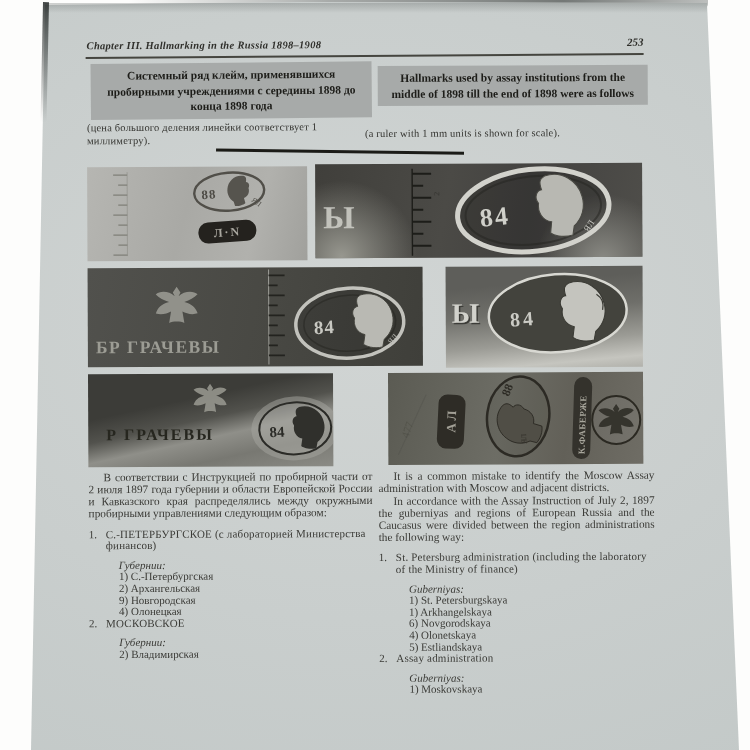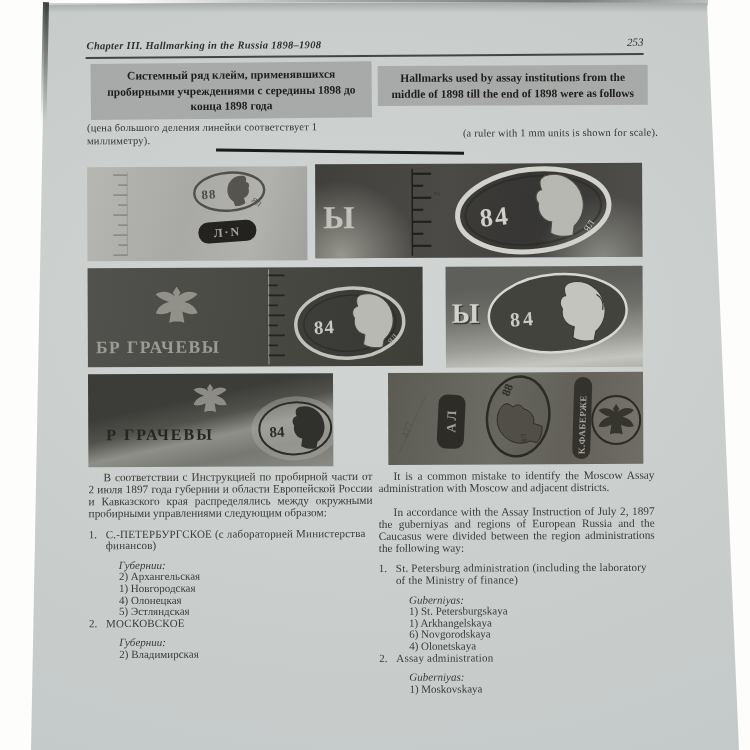--- a/index.html
+++ b/index.html
@@ -14,31 +14,31 @@
   .page-top-shade{position:absolute;left:45px;top:3px;width:662px;height:10px;
     background:linear-gradient(to bottom,rgba(90,95,93,.30),rgba(90,95,93,0));}
   .edge-shadow-left{position:absolute;left:43px;top:2px;width:6px;height:120px;
     background:linear-gradient(to bottom,rgba(38,43,42,.85),rgba(38,43,42,0));
     transform:rotate(1.2deg);transform-origin:top left;}
   .content{position:absolute;inset:0;transform:rotate(-0.25deg);transform-origin:50% 50%;color:#3a3a36;}
 
   .chapter{position:absolute;left:88px;top:39px;font-size:10.5px;font-weight:bold;font-style:italic;
     color:#30302c;letter-spacing:.3px;}
   .pageno{position:absolute;left:610px;top:37px;width:35px;text-align:right;font-size:11px;
-    font-weight:normal;font-style:italic;color:#30302c;}
+    font-weight:bold;font-style:italic;color:#30302c;}
   .header-rule{position:absolute;left:87px;top:55px;width:558px;height:2px;background:#45453f;
     transform:rotate(-0.15deg);}
 
   .graybox{position:absolute;background:#a7aaa9;color:#1d1d19;font-weight:bold;text-align:center;
     font-size:11.5px;line-height:15.5px;padding:5px 6px 4px;}
   .box-ru{left:92px;top:62px;width:269px;transform:rotate(-0.3deg);}
   .box-en{left:379px;top:66px;width:258px;}
   .scalenote{position:absolute;font-size:10.5px;line-height:12.5px;color:#33332f;letter-spacing:.2px;}
   .note-ru{left:88px;top:121px;width:292px;}
-  .note-en{left:379px;top:128px;width:280px;text-align:right;}
+  .note-en{left:366px;top:128px;width:280px;}
   .divider{position:absolute;left:217px;top:150px;width:248px;height:3px;background:#1b1b17;
     transform:rotate(1deg);}
 
   .photo{position:absolute;overflow:hidden;}
   .photo svg{display:block;width:100%;height:100%;}
   .p1a{left:88px;top:166px;width:220px;height:94px;
     background:linear-gradient(105deg,#b6b6b2,#a9a9a5 45%,#b1b1ad 75%,#a0a09c);}
   .p1b{left:316px;top:164px;width:327px;height:94px;
     background:radial-gradient(circle at 8% 98%,#97978f 0,rgba(0,0,0,0) 24%),
                radial-gradient(circle at 88% 104%,#8b8b85 0,rgba(0,0,0,0) 22%),
@@ -49,21 +49,21 @@
     background:linear-gradient(175deg,#5e5e5a 20%,#6f6f6a 45%,#9b9b95 72%,#c5c5bf 90%,#b1b1ab);}
   .p3a{left:88px;top:373px;width:245px;height:93px;
     background:linear-gradient(168deg,#3c3c38 32%,#52524d 48%,#8f8f89 62%,#787872 78%,#8b8b85);}
   .p3b{left:388px;top:373px;width:255px;height:92px;
     background:linear-gradient(100deg,#5b5b53,#6d6d65 45%,#626058 70%,#6f6d65);}
 
   .col{position:absolute;top:471px;font-size:11.3px;line-height:11.9px;text-align:justify;color:#3b3b37;}
   .col-left{left:88px;width:284px;}
   .col-right{left:378px;width:276px;}
   .para{margin:0;text-indent:15px;}
-  .gap{margin-top:12px;}
+  .gap{margin-top:1px;}
   .hlist{margin-top:9px;font-size:11px;line-height:11.6px;text-align:left;}
   .li{display:flex;}
   .li-num{width:17px;flex:none;}
   .li-body{flex:1;}
   .li-title{letter-spacing:.2px;}
   .li-label{font-style:italic;padding-left:13px;margin-top:8px;}
   .li-sub{padding-left:13px;}
 
   .ph-serif{font-family:"Liberation Serif","DejaVu Serif",serif;}
 </style>
@@ -226,24 +226,24 @@
     </div>
 
     <div class="col col-left">
       <p class="para">В соответствии с Инструкцией по пробирной части от 2 июля 1897 года губернии и области Европейской России и Кавказского края распределялись между окружными пробирными управлениями следующим образом:</p>
       <div class="hlist">
         <div class="li">
           <span class="li-num">1.</span>
           <div class="li-body">
             <div class="li-title">С.-ПЕТЕРБУРГСКОЕ (с лабораторией Министерства финансов)</div>
             <div class="li-label">Губернии:</div>
+            <div class="li-sub">1)  С.-Петербургская</div>
             <div class="li-sub">2)  Архангельская</div>
-            <div class="li-sub">1)  Новгородская</div>
+            <div class="li-sub">9)  Новгородская</div>
             <div class="li-sub">4)  Олонецкая</div>
-            <div class="li-sub">5)  Эстляндская</div>
           </div>
         </div>
         <div class="li">
           <span class="li-num">2.</span>
           <div class="li-body">
             <div class="li-title">МОСКОВСКОЕ</div>
             <div class="li-label">Губернии:</div>
             <div class="li-sub">2)  Владимирская</div>
           </div>
         </div>
@@ -256,20 +256,21 @@
       <div class="hlist">
         <div class="li">
           <span class="li-num">1.</span>
           <div class="li-body">
             <div class="li-title">St. Petersburg administration (including the laboratory of the Ministry of finance)</div>
             <div class="li-label">Guberniyas:</div>
             <div class="li-sub">1)  St. Petersburgskaya</div>
             <div class="li-sub">1)  Arkhangelskaya</div>
             <div class="li-sub">6)  Novgorodskaya</div>
             <div class="li-sub">4)  Olonetskaya</div>
+            <div class="li-sub">5)  Estliandskaya</div>
           </div>
         </div>
         <div class="li">
           <span class="li-num">2.</span>
           <div class="li-body">
             <div class="li-title">Assay administration</div>
             <div class="li-label">Guberniyas:</div>
             <div class="li-sub">1)  Moskovskaya</div>
           </div>
         </div>

